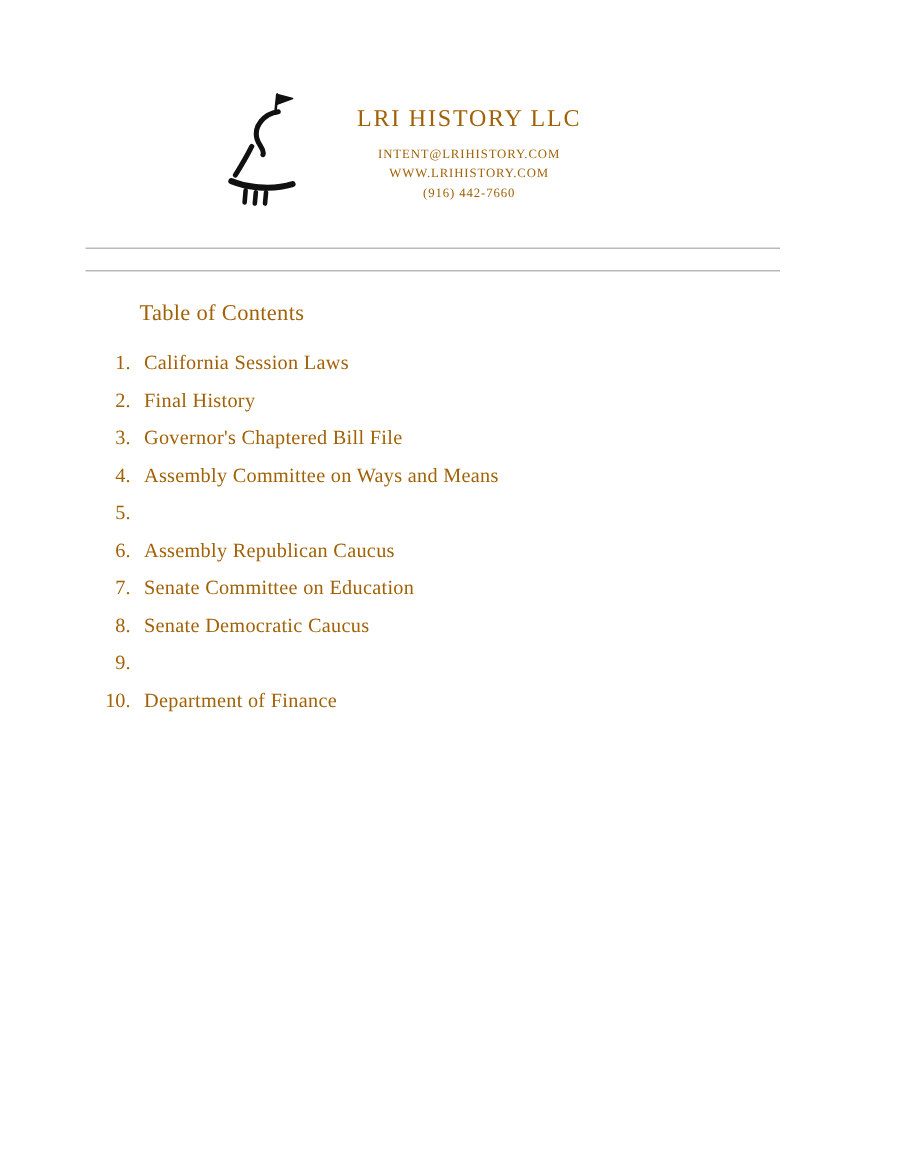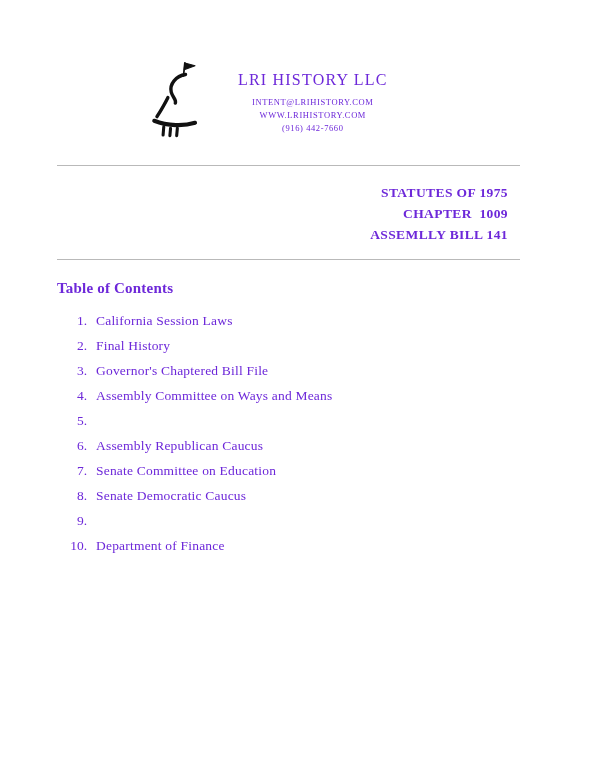--- a/index.html
+++ b/index.html
@@ -6,21 +6,21 @@
     margin: 0;
     padding: 0;
     background: #ffffff;
   }
   .page {
     position: relative;
     width: 600px;
     height: 776px;
     background: #ffffff;
     font-family: "Liberation Serif", "DejaVu Serif", serif;
-    color: #6d28d9;
+    color: #a16207;
     box-sizing: border-box;
     overflow: hidden;
   }
   .content {
     box-sizing: border-box;
     padding: 55px 80px 0 57px;
   }
 
   
   .letterhead {
@@ -76,23 +76,24 @@
     font-weight: bold;
     font-size: 13.5px;
     letter-spacing: 0.4px;
     line-height: 21px;
     white-space: pre;
   }
 
   
   .toc-title {
     margin-top: 20px;
-    font-weight: bold;
+    font-weight: normal;
     font-size: 15px;
     letter-spacing: 0.2px;
+    margin-left: 36px;
   }
   .toc-list {
     list-style: none;
     margin: 16px 0 0 0;
     padding: 0;
   }
   .toc-item {
     display: flex;
     align-items: baseline;
     font-size: 13.5px;
@@ -138,25 +139,20 @@
       <div class="letterhead-text">
         <div class="company-name">LRI HISTORY LLC</div>
         <div class="contact-line">INTENT@LRIHISTORY.COM</div>
         <div class="contact-line">WWW.LRIHISTORY.COM</div>
         <div class="contact-line">(916) 442-7660</div>
       </div>
     </div>
 
     <hr class="rule rule-1">
 
-    <div class="statute-block">
-      <div class="statute-line">STATUTES OF 1975</div>
-      <div class="statute-line">CHAPTER  1009</div>
-      <div class="statute-line">ASSEMLLY BILL 141</div>
-    </div>
 
     <hr class="rule rule-2">
 
     <div class="toc-title">Table of Contents</div>
 
     <ol class="toc-list">
       <li class="toc-item">
         <span class="toc-num">1.</span>
         <span class="toc-label">California Session Laws</span>
       </li>

